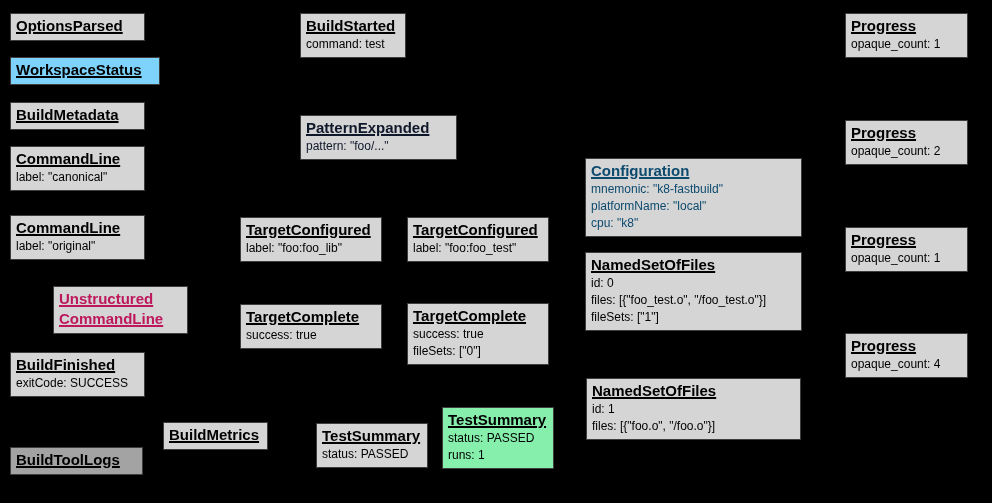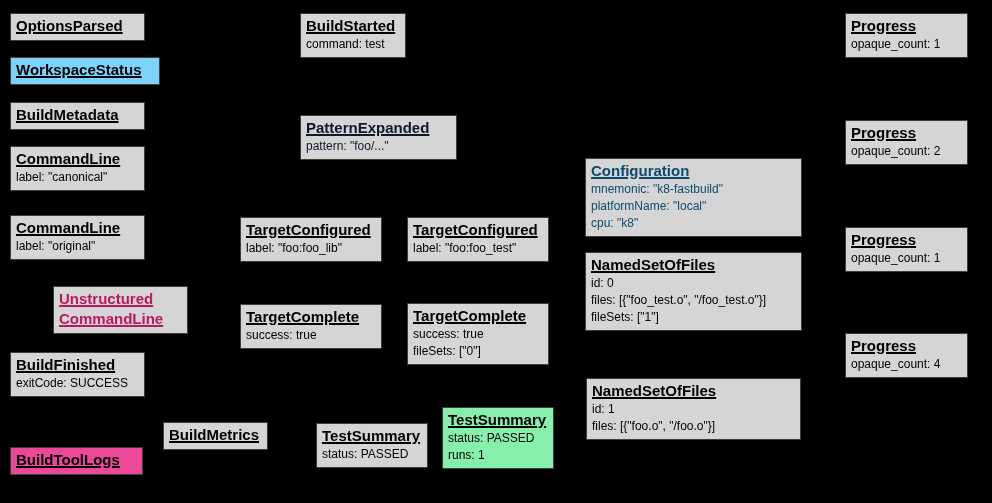--- a/index.html
+++ b/index.html
@@ -59,21 +59,21 @@
       <div class="node-detail">label: "original"</div>
     </div>
     <div class="node" style="left: 10px; top: 286px; min-width: 135px; background: rgb(213, 213, 213); border-color: rgb(61, 61, 61); color: #be185d; margin-left: 43px;">
       <div class="node-title">Unstructured</div>
       <div class="node-title">CommandLine</div>
     </div>
     <div class="node" style="left: 10px; top: 352px; min-width: 135px; background: rgb(213, 213, 213); border-color: rgb(61, 61, 61); color: rgb(0, 0, 0);">
       <div class="node-title">BuildFinished</div>
       <div class="node-detail">exitCode: SUCCESS</div>
     </div>
-    <div class="node" style="left: 10px; top: 447px; min-width: 133px; background: #ec4899; border-color: rgb(61, 61, 61); color: rgb(0, 0, 0);">
+    <div class="node" style="left: 10px; top: 447px; min-width: 133px; background: #a3a3a3; border-color: rgb(61, 61, 61); color: rgb(0, 0, 0);">
       <div class="node-title">BuildToolLogs</div>
     </div>
     <div class="node" style="left: 163px; top: 422px; min-width: 105px; background: rgb(213, 213, 213); border-color: rgb(61, 61, 61); color: rgb(0, 0, 0);">
       <div class="node-title">BuildMetrics</div>
     </div>
     <div class="node" style="left: 300px; top: 13px; min-width: 106px; background: rgb(213, 213, 213); border-color: rgb(61, 61, 61); color: rgb(0, 0, 0);">
       <div class="node-title">BuildStarted</div>
       <div class="node-detail">command: test</div>
     </div>
     <div class="node" style="left: 300px; top: 115px; min-width: 157px; background: rgb(213, 213, 213); border-color: rgb(61, 61, 61); color: #0f172a;">

